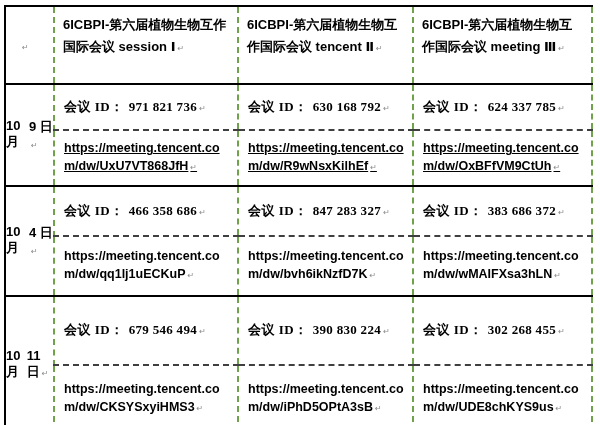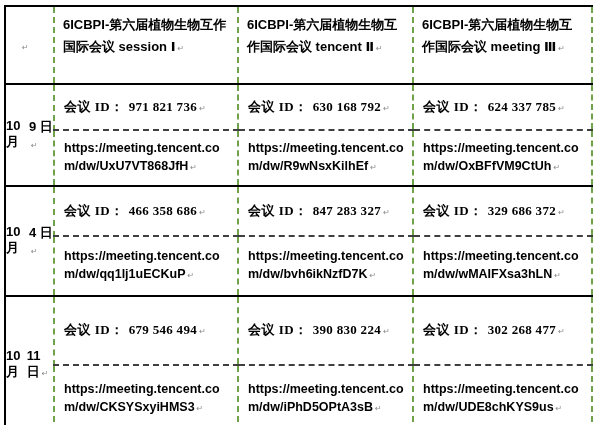--- a/index.html
+++ b/index.html
@@ -56,21 +56,21 @@
   .dw1 { height: 96px; }
   .dw2 { height: 104px; }
   .dw3 { height: 131px; }
   .corner { text-align: left; padding-left: 14px; }
   .mark {
     font-size: 8px; color: #8a8a8a; font-weight: 400;
     margin-left: 2px; vertical-align: baseline;
   }
   tr.r-hdr  { height: 61px; }
   tr.r-id1  { height: 46px; }
-  tr.r-url1 { height: 56px; }
+  tr.r-url1 { height: 56px; text-decoration: underline; }
   tr.r-id2  { height: 50px; }
   tr.r-url2 { height: 60px; margin-left: 35px; }
   tr.r-id3  { height: 69px; }
   tr.r-url3 { height: 68px; }
 </style>
 </head>
 <body>
 
 <table class="sched">
   <colgroup>
@@ -107,38 +107,38 @@
 
   <tr class="r-id2">
     <td class="datecell" rowspan="2">
       <div class="datewrap dw2">
         <span>10 月</span>
         <span><span>4 日</span><span class="mark">↵</span></span>
       </div>
     </td>
     <td class="session idcell"><span class="id-label">会议 ID：</span><span class="id-value">466 358 686</span><span class="mark">↵</span></td>
     <td class="session idcell"><span class="id-label">会议 ID：</span><span class="id-value">847 283 327</span><span class="mark">↵</span></td>
-    <td class="session idcell"><span class="id-label">会议 ID：</span><span class="id-value">329 686 372</span><span class="mark">↵</span></td>
+    <td class="session idcell"><span class="id-label">会议 ID：</span><span class="id-value">383 686 372</span><span class="mark">↵</span></td>
   </tr>
   <tr class="r-url2">
     <td class="session urlcell"><span>https://meeting.tencent.com/dw/qq1lj1uECKuP</span><span class="mark">↵</span></td>
     <td class="session urlcell"><span>https://meeting.tencent.com/dw/bvh6ikNzfD7K</span><span class="mark">↵</span></td>
     <td class="session urlcell"><span>https://meeting.tencent.com/dw/wMAIFXsa3hLN</span><span class="mark">↵</span></td>
   </tr>
 
   <tr class="r-id3 lastd">
     <td class="datecell" rowspan="2">
       <div class="datewrap dw3">
         <span>10 月</span>
         <span><span>11 日</span><span class="mark">↵</span></span>
       </div>
     </td>
     <td class="session idcell"><span class="id-label">会议 ID：</span><span class="id-value">679 546 494</span><span class="mark">↵</span></td>
     <td class="session idcell"><span class="id-label">会议 ID：</span><span class="id-value">390 830 224</span><span class="mark">↵</span></td>
-    <td class="session idcell"><span class="id-label">会议 ID：</span><span class="id-value">302 268 477</span><span class="mark">↵</span></td>
+    <td class="session idcell"><span class="id-label">会议 ID：</span><span class="id-value">302 268 455</span><span class="mark">↵</span></td>
   </tr>
   <tr class="r-url3 last">
     <td class="session urlcell"><span>https://meeting.tencent.com/dw/CKSYSxyiHMS3</span><span class="mark">↵</span></td>
     <td class="session urlcell"><span>https://meeting.tencent.com/dw/iPhD5OPtA3sB</span><span class="mark">↵</span></td>
     <td class="session urlcell"><span>https://meeting.tencent.com/dw/UDE8chKYS9us</span><span class="mark">↵</span></td>
   </tr>
 </tbody>
   </table>
 
 </body></html>

